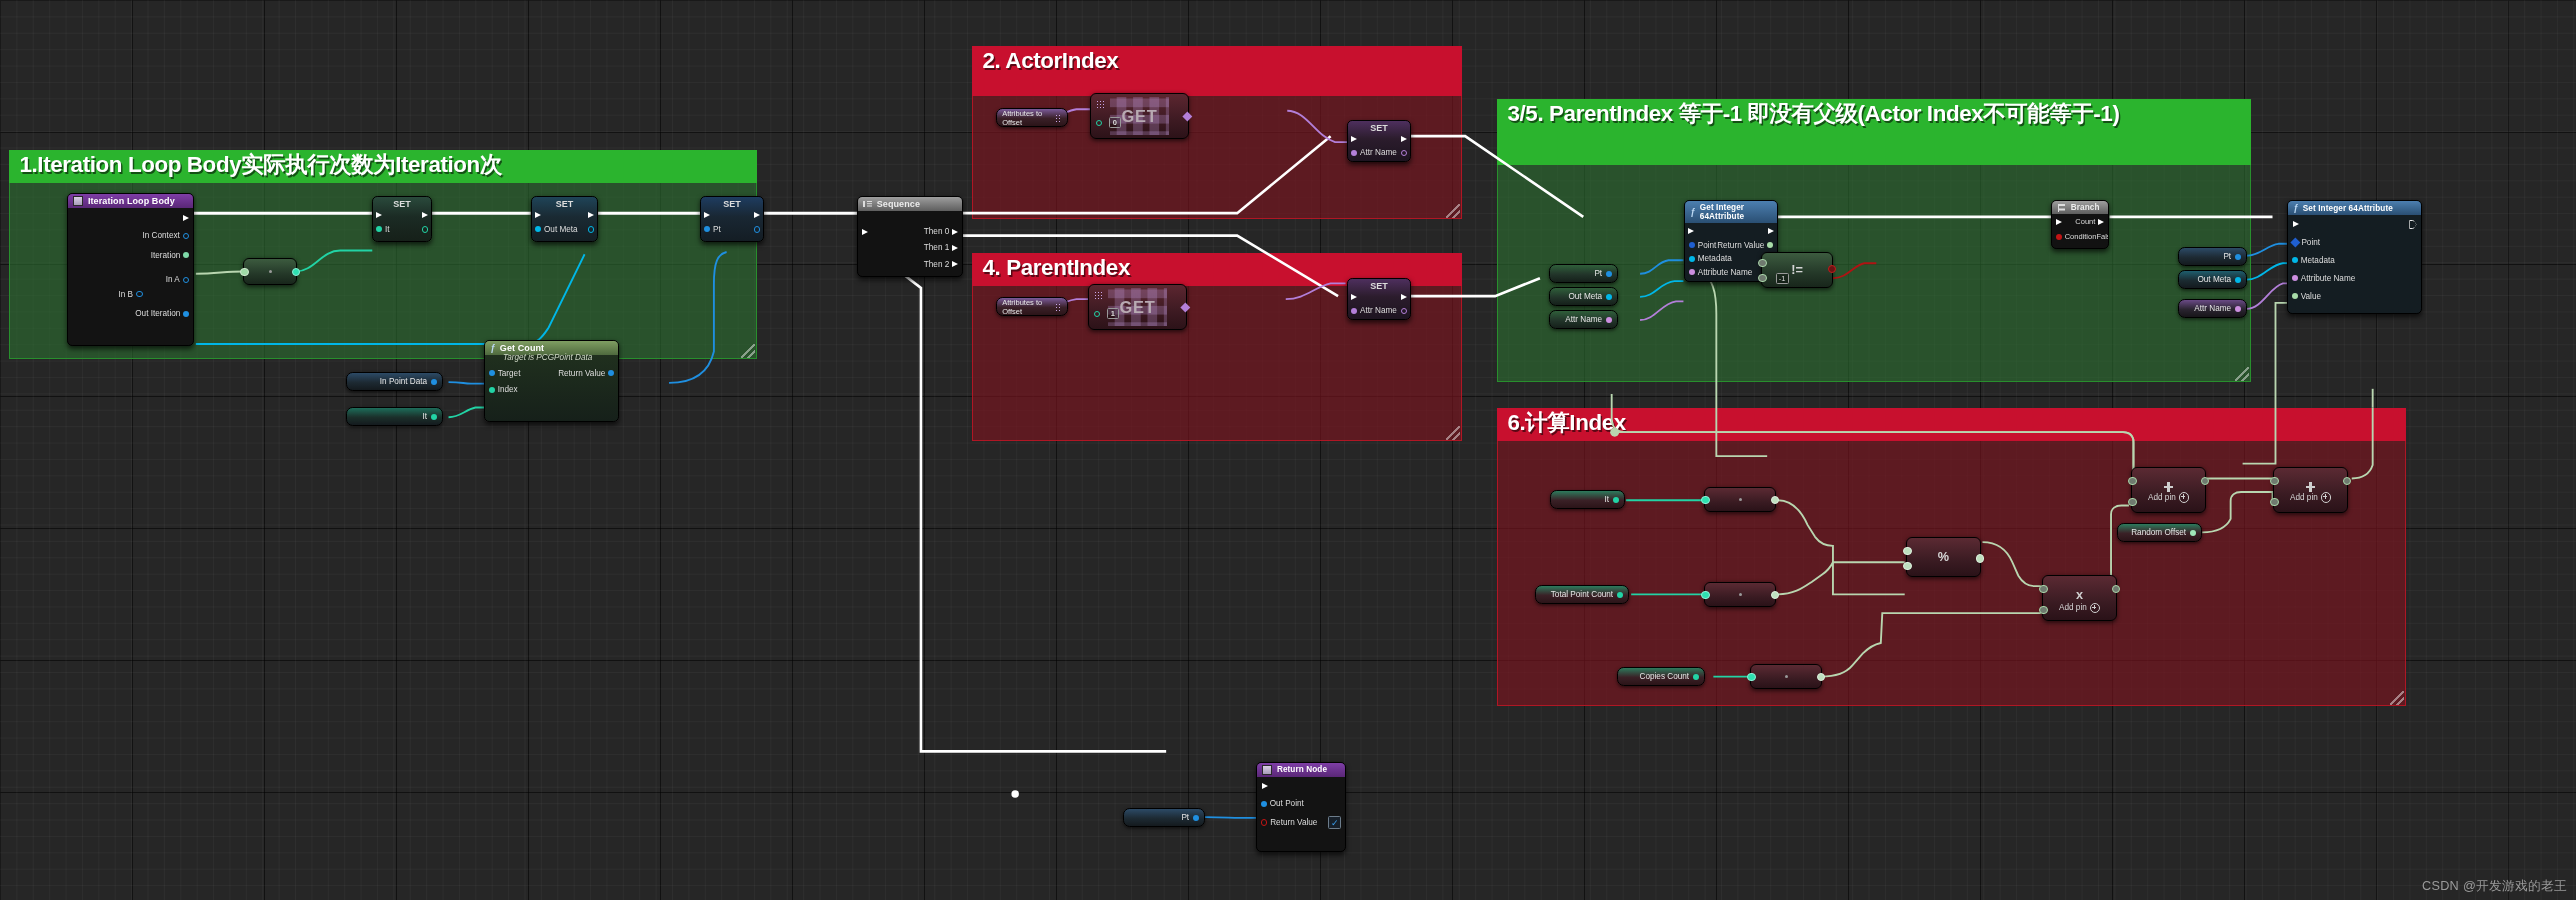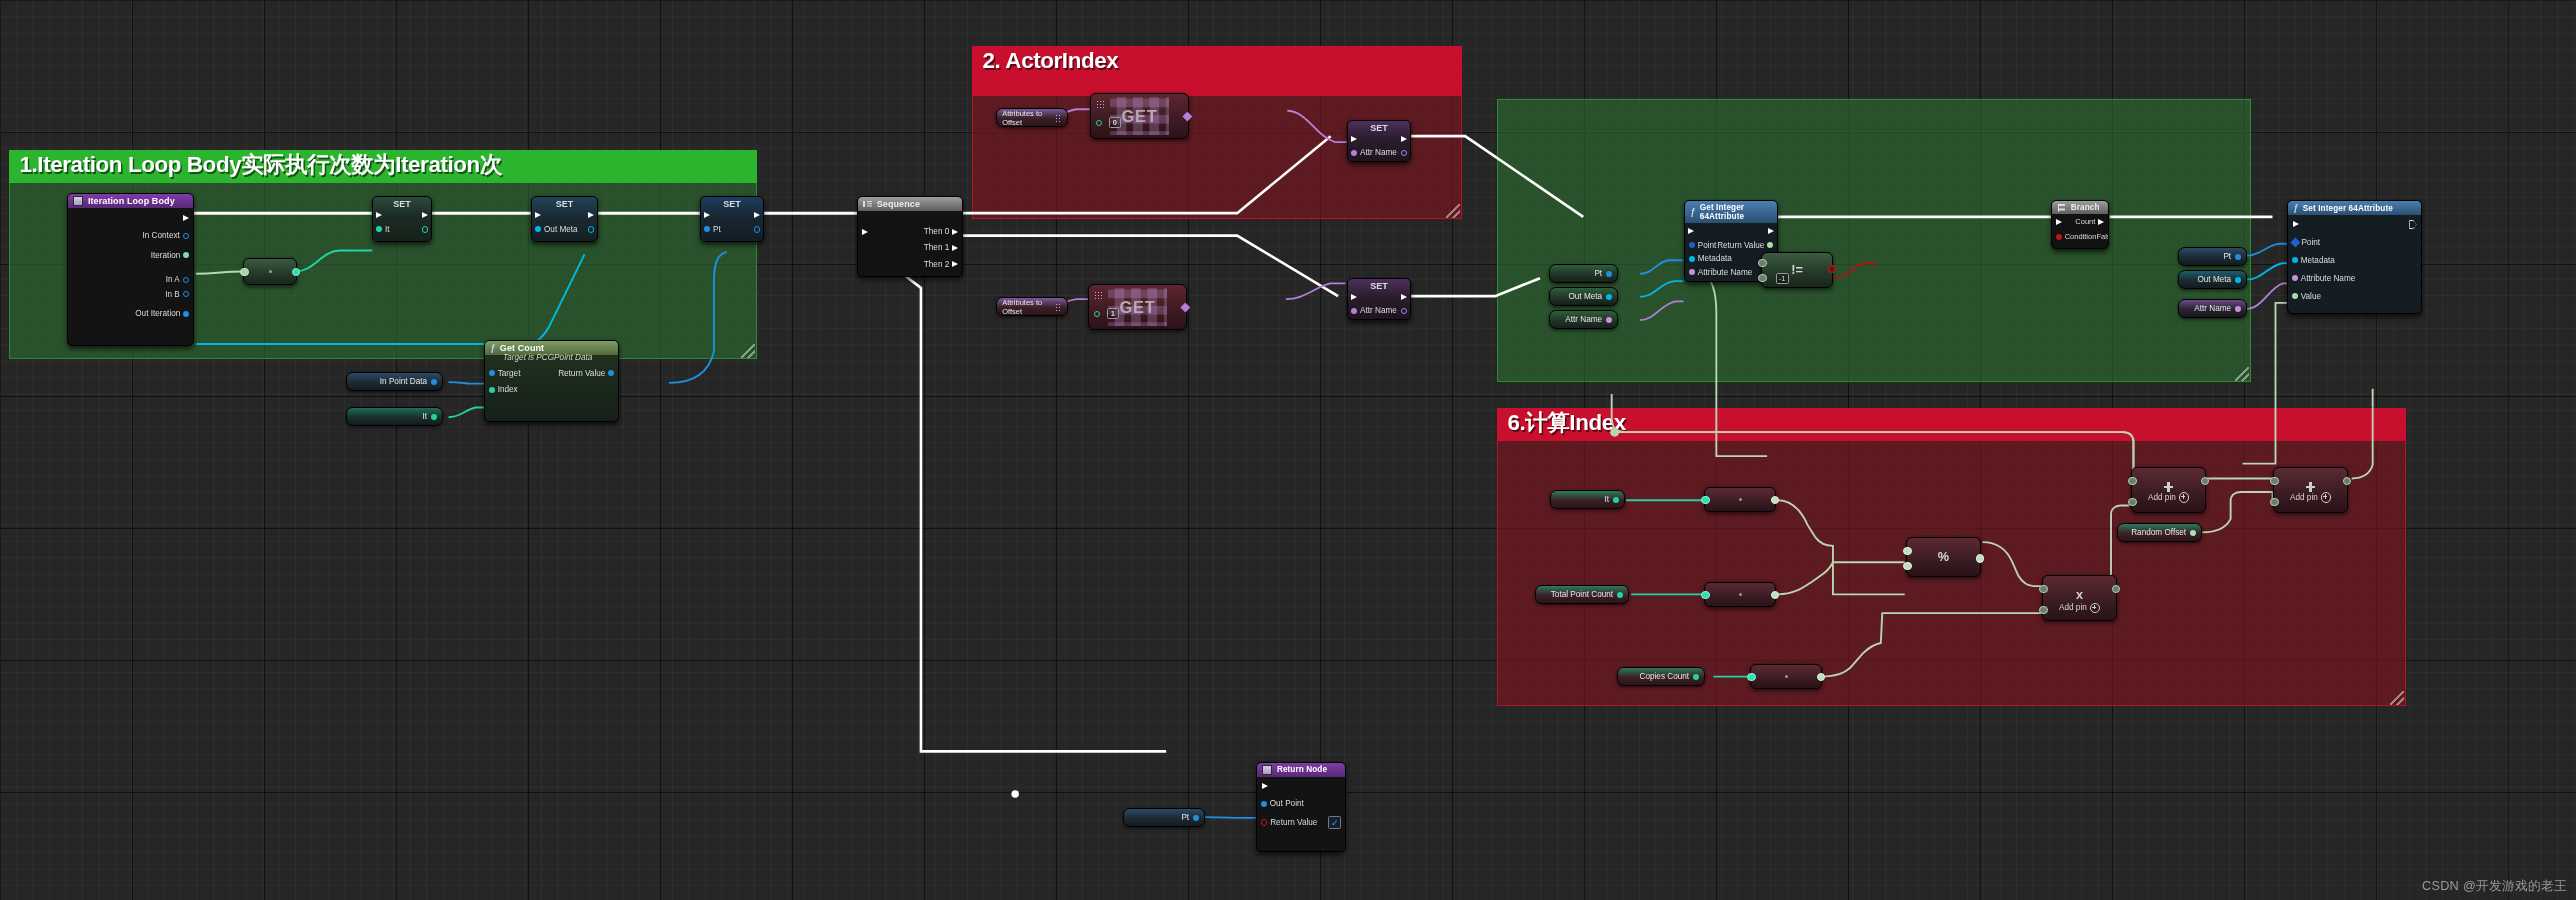--- a/index.html
+++ b/index.html
@@ -178,23 +178,29 @@
     <div class="chead" style="height:33px;">1.Iteration Loop Body实际执行次数为Iteration次</div>
     <div class="grip"></div>
   </div>
 
   <div class="comment cm-red" style="left:972px;top:46px;width:490px;height:173px;">
     <div class="cbody"></div>
     <div class="chead" style="height:50px;">2. ActorIndex</div>
     <div class="grip"></div>
   </div>
 
+  <div class="comment cm-red" style="left:972px;top:253px;width:490px;height:188px;">
+    <div class="cbody"></div>
+    <div class="chead" style="height:33px;">4. ParentIndex</div>
+    <div class="grip"></div>
+  </div>
 
   <div class="comment cm-green" style="left:1497px;top:99px;width:754px;height:283px;">
     <div class="cbody"></div>
+    <div class="chead" style="height:66px;">3/5. ParentIndex 等于-1 即没有父级(Actor Index不可能等于-1)</div>
     <div class="grip"></div>
   </div>
 
   <div class="comment cm-red" style="left:1497px;top:408px;width:909px;height:298px;">
     <div class="cbody"></div>
     <div class="chead" style="height:33px;">6.计算Index</div>
     <div class="grip"></div>
   </div>
 
   <svg class="wires" viewBox="0 0 3446 1205">
@@ -312,21 +318,21 @@
           <span class="pin" style="background:#7fd9a8;"></span>
           </span>
       </div>
       <div class="row" style="height:19.4px;align-items:flex-end;">
         <span class="l"></span>
         <span class="r">
             <span>In A</span>
           <span class="pin hollow" style="color:#1f8fe0;"></span>
           </span>
       </div>
-      <div class="row" style="height:19.4px;">
+      <div class="row" style="height:19.4px;justify-content:center;">
         <span class="l"></span>
         <span class="r">
             <span>In B</span>
           <span class="pin hollow" style="color:#1f8fe0;"></span>
           </span>
       </div>
       <div class="row" style="height:19.4px;">
         <span class="l"></span>
         <span class="r">
             <span>Out Iteration</span>

